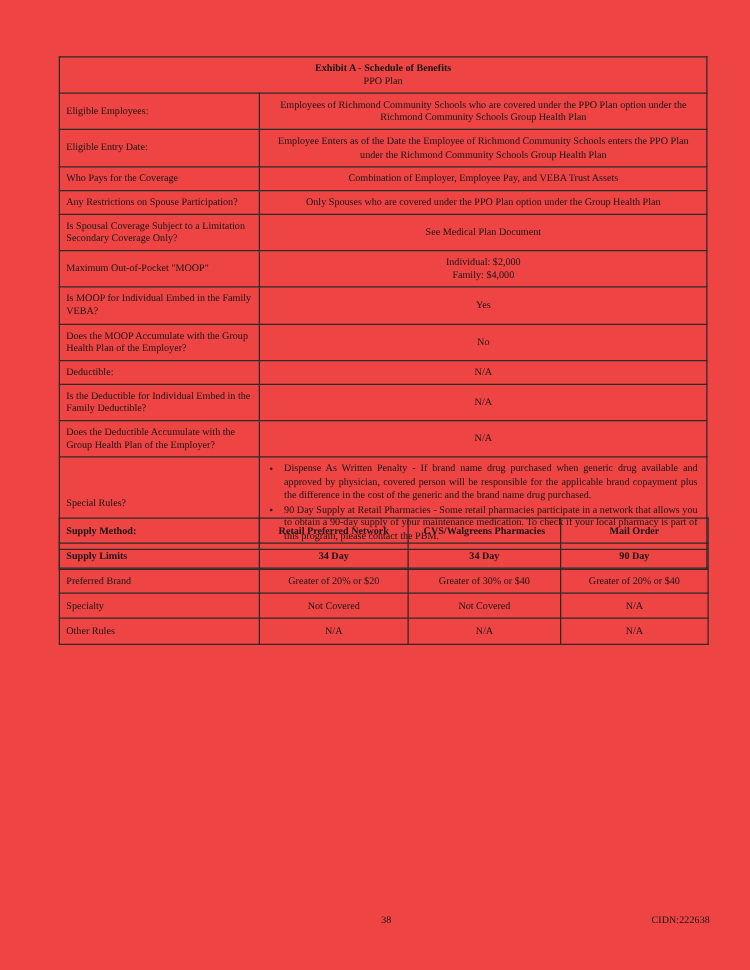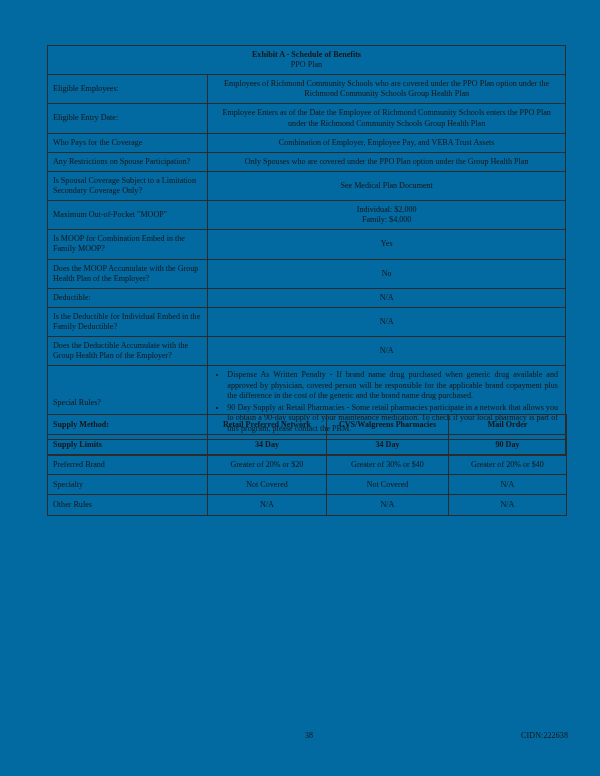--- a/index.html
+++ b/index.html
@@ -14,21 +14,21 @@
     color: #161616;
     position: relative;
     overflow: hidden;
   }
 
   .page {
     position: absolute;
     left: 0; top: 0;
     width: 600px;
     height: 776px;
-    background: #0369a1;
+    background: #ef4444;
   }
 
   
   .sched-wrap {
     position: absolute;
     left: 47px;
     top: 45px;
     width: 519px;
   }
 
@@ -192,21 +192,21 @@
             <td class="v-center">See Medical Plan Document</td>
           </tr>
           <tr>
             <td class="label-cell">Maximum Out-of-Pocket "MOOP"</td>
             <td class="v-center">
               <div>Individual: $2,000</div>
               <div>Family: $4,000</div>
             </td>
           </tr>
           <tr>
-            <td class="label-cell">Is MOOP for Combination Embed in the Family MOOP?</td>
+            <td class="label-cell">Is MOOP for Individual Embed in the Family VEBA?</td>
             <td class="v-center">Yes</td>
           </tr>
           <tr>
             <td class="label-cell">Does the MOOP Accumulate with the Group Health Plan of the Employer?</td>
             <td class="v-center">No</td>
           </tr>
           <tr>
             <td class="label-cell">Deductible:</td>
             <td class="v-center">N/A</td>
           </tr>

